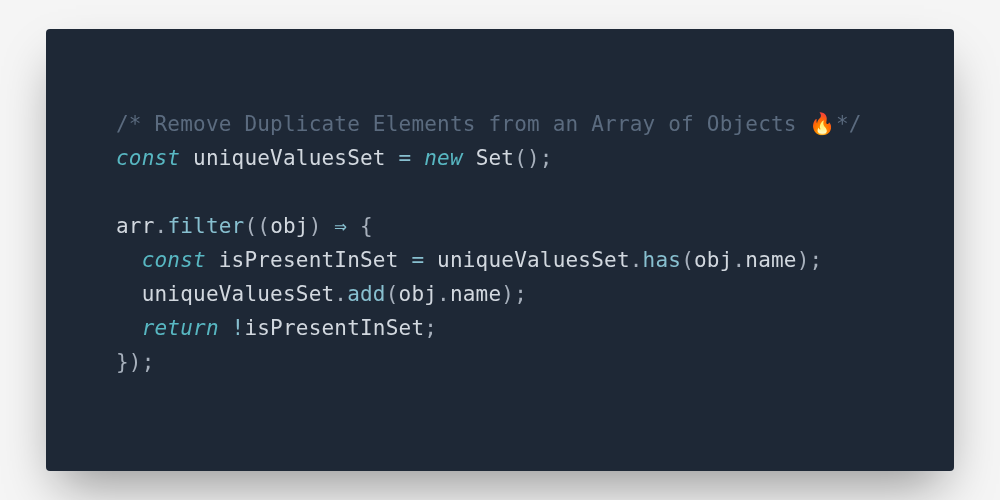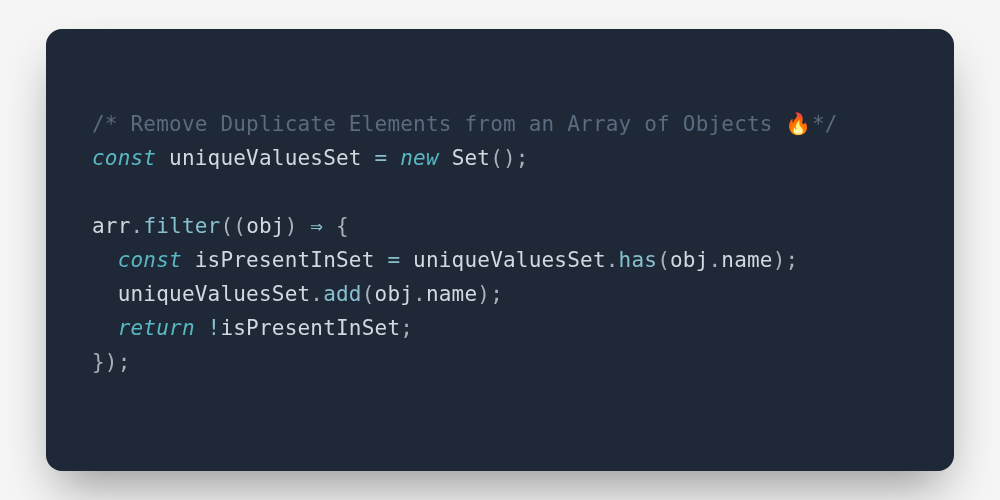--- a/index.html
+++ b/index.html
@@ -13,23 +13,23 @@
       background: #f5f5f5;
       display: flex;
       align-items: center;
       justify-content: center;
       font-family: "SF Mono", "Monaco", "Menlo", "Consolas", monospace;
     }
     .code-card {
       width: 908px;
       height: 442px;
       background: #1e2836;
-      border-radius: 16px;
+      border-radius: 4px;
       box-shadow: 0 25px 50px -12px rgba(0,0,0,0.4);
-      padding: 78px 46px 46px 46px;
+      padding: 78px 46px 46px 70px;
       overflow: hidden;
     }
     pre {
       font-family: "SF Mono", "Monaco", "Menlo", "Consolas", monospace;
       font-size: 21px;
       line-height: 1.62;
       letter-spacing: 0.2px;
       white-space: pre;
     }
     .tok-comment { color: #5b6b7f; }

